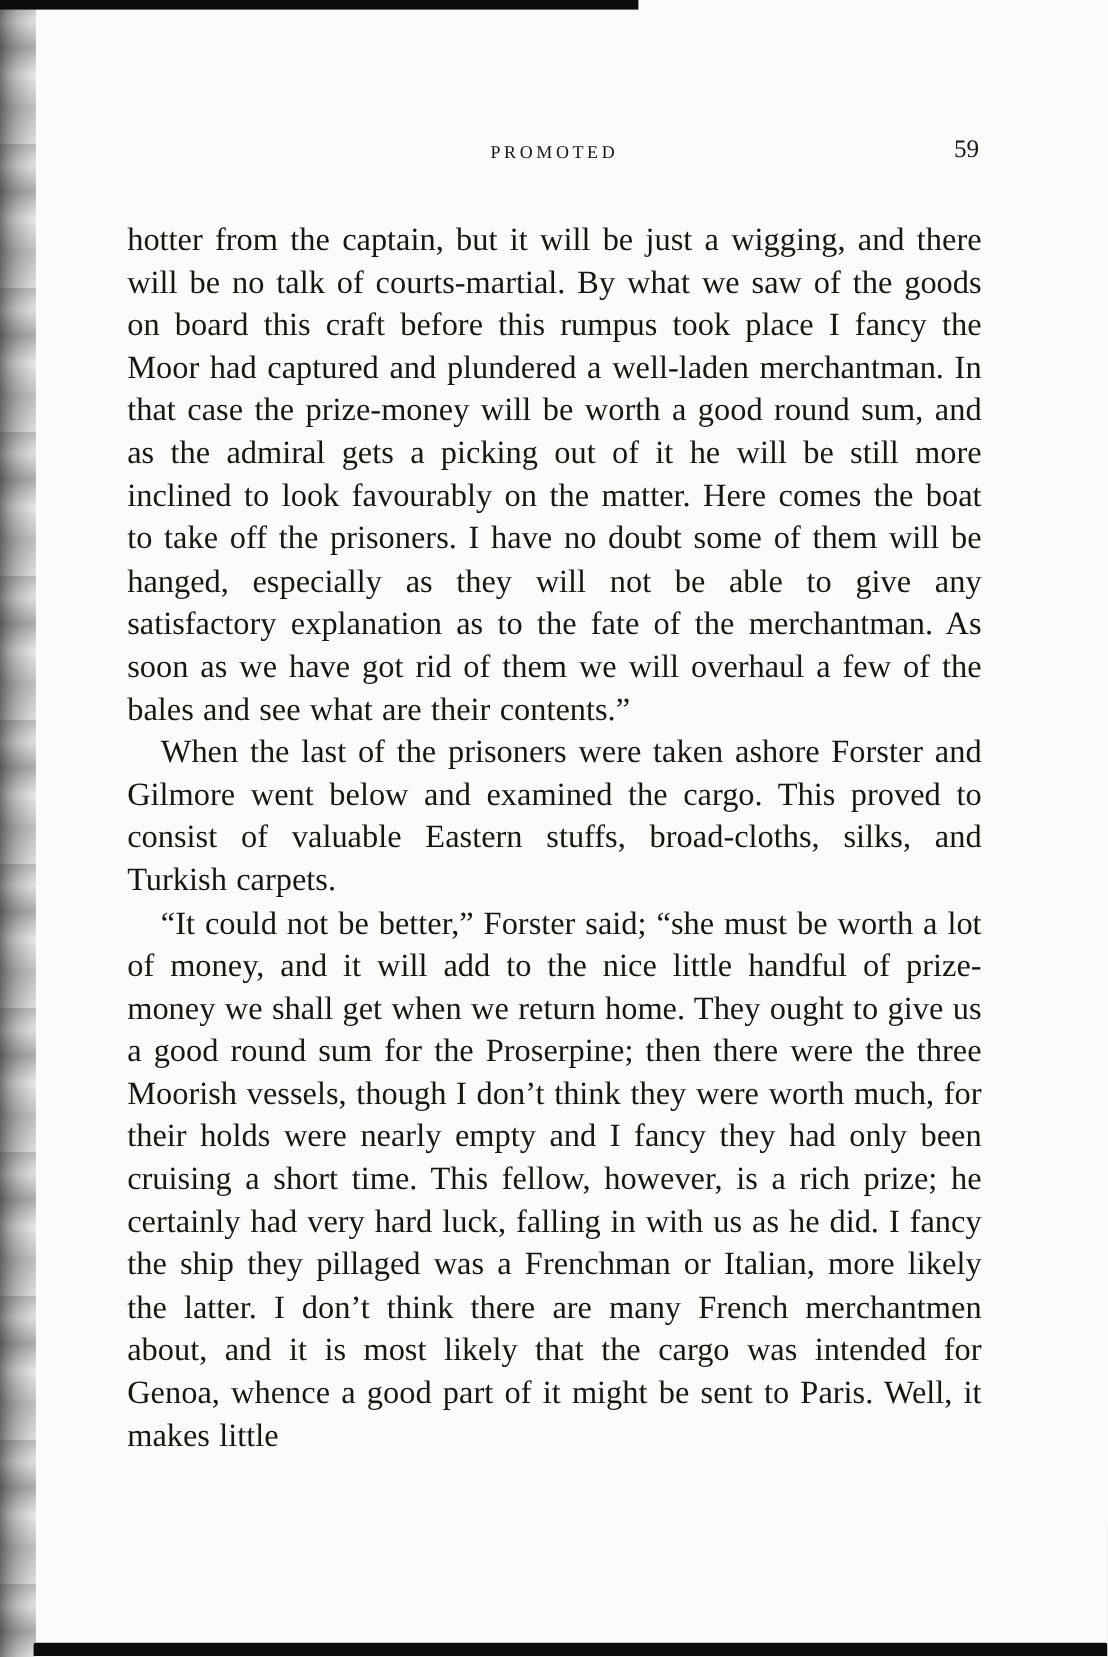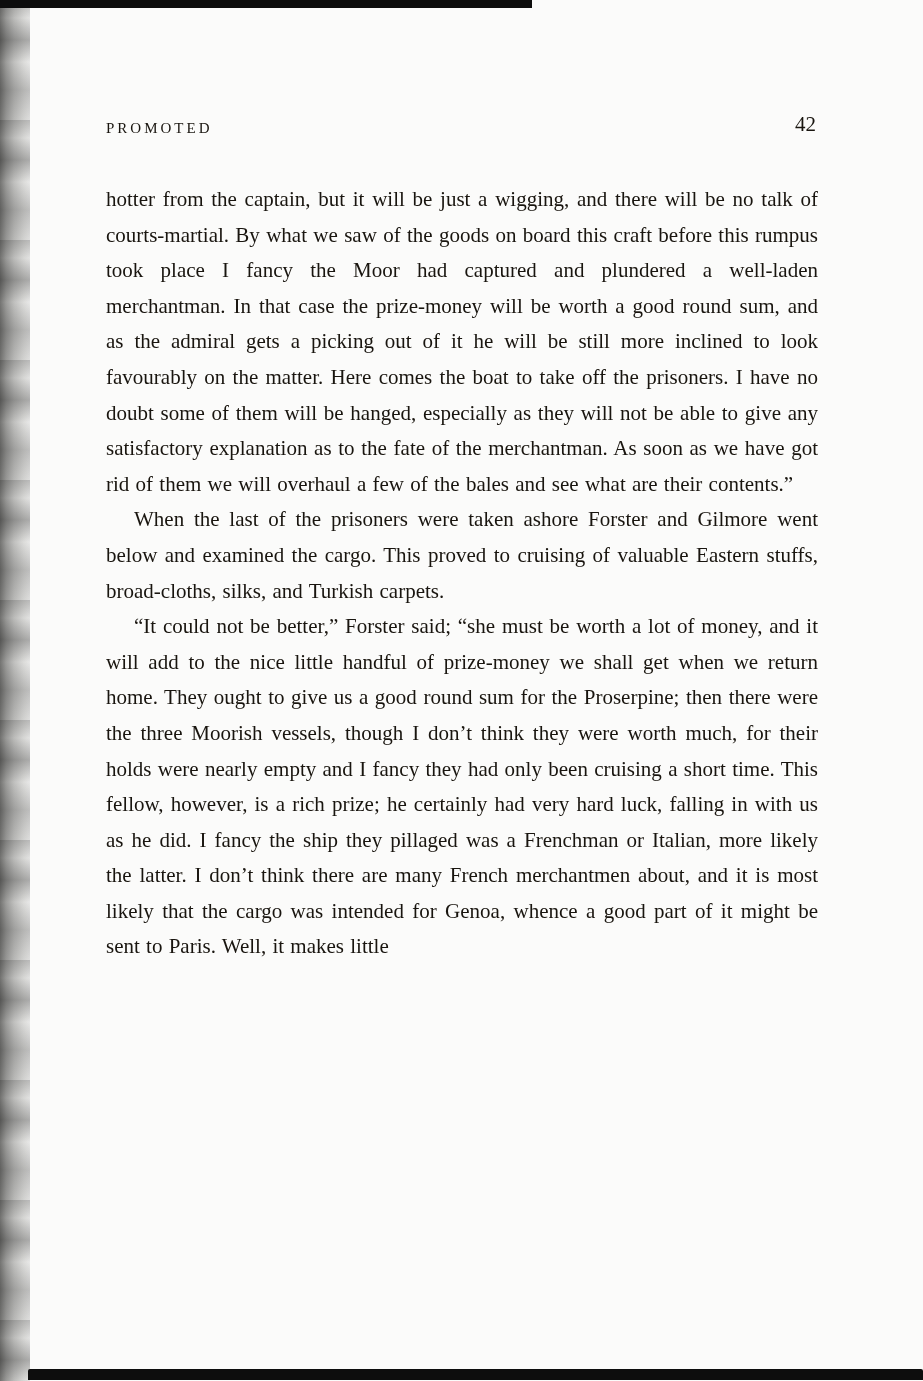--- a/index.html
+++ b/index.html
@@ -51,33 +51,34 @@
     left: 106px;
     top: 112px;
     width: 712px;
   }
   .head-row {
     position: relative;
     height: 34px;
     margin-bottom: 18px;
   }
   .running-head {
+    text-align: center;
     font-size: 15px;
     letter-spacing: 3px;
     font-weight: 400;
     padding-top: 8px;
   }
   .page-num {
     position: absolute;
     right: 2px;
     top: 0;
     font-size: 21px;
   }
   .body-text {
-    font-size: 21px;
+    font-size: 27px;
     line-height: 35.6px;
     text-align: justify;
     word-spacing: 1px;
     margin-top: 36px;
   }
   .body-text p {
     margin: 0;
   }
   .body-text p.indent {
     text-indent: 28px;
@@ -90,28 +91,28 @@
 <div class="page">
 
   <div class="gutter"></div>
   <div class="bar-top"></div>
   <div class="bar-bottom"></div>
 
   <div class="content">
 
     <div class="head-row">
       <div class="running-head">PROMOTED</div>
-      <div class="page-num">42</div>
+      <div class="page-num">59</div>
     </div>
 
     <div class="body-text">
 
       <p>hotter from the captain, but it will be just a wigging, and there will be no talk of courts-martial.  By what we saw of the goods on board this craft before this rumpus took place I fancy the Moor had captured and plundered a well-laden merchantman.  In that case the prize-money will be worth a good round sum, and as the admiral gets a picking out of it he will be still more inclined to look favourably on the matter. Here comes the boat to take off the prisoners.  I have no doubt some of them will be hanged, especially as they will not be able to give any satisfactory explanation as to the fate of the merchantman.  As soon as we have got rid of them we will overhaul a few of the bales and see what are their contents.”</p>
 
-      <p class="indent">When the last of the prisoners were taken ashore Forster and Gilmore went below and examined the cargo.  This proved to cruising of valuable Eastern stuffs, broad-cloths, silks, and Turkish carpets.</p>
+      <p class="indent">When the last of the prisoners were taken ashore Forster and Gilmore went below and examined the cargo.  This proved to consist of valuable Eastern stuffs, broad-cloths, silks, and Turkish carpets.</p>
 
       <p class="indent"><span>“It could not be better,” Forster said; “she must be worth a lot of money, and it will add to the nice little handful of prize-money we shall get when we return home.  They ought to give us a good round sum for the </span><span class="italic">Proserpine</span><span>; then there were the three Moorish vessels, though I don’t think they were worth much, for their holds were nearly empty and I fancy they had only been cruising a short time.  This fellow, however, is a rich prize; he certainly had very hard luck, falling in with us as he did.  I fancy the ship they pillaged was a Frenchman or Italian, more likely the latter.  I don’t think there are many French merchantmen about, and it is most likely that the cargo was intended for Genoa, whence a good part of it might be sent to Paris.  Well, it makes little</span></p>
 
     </div>
 
   </div>
 
 </div>
 
 </body></html>

